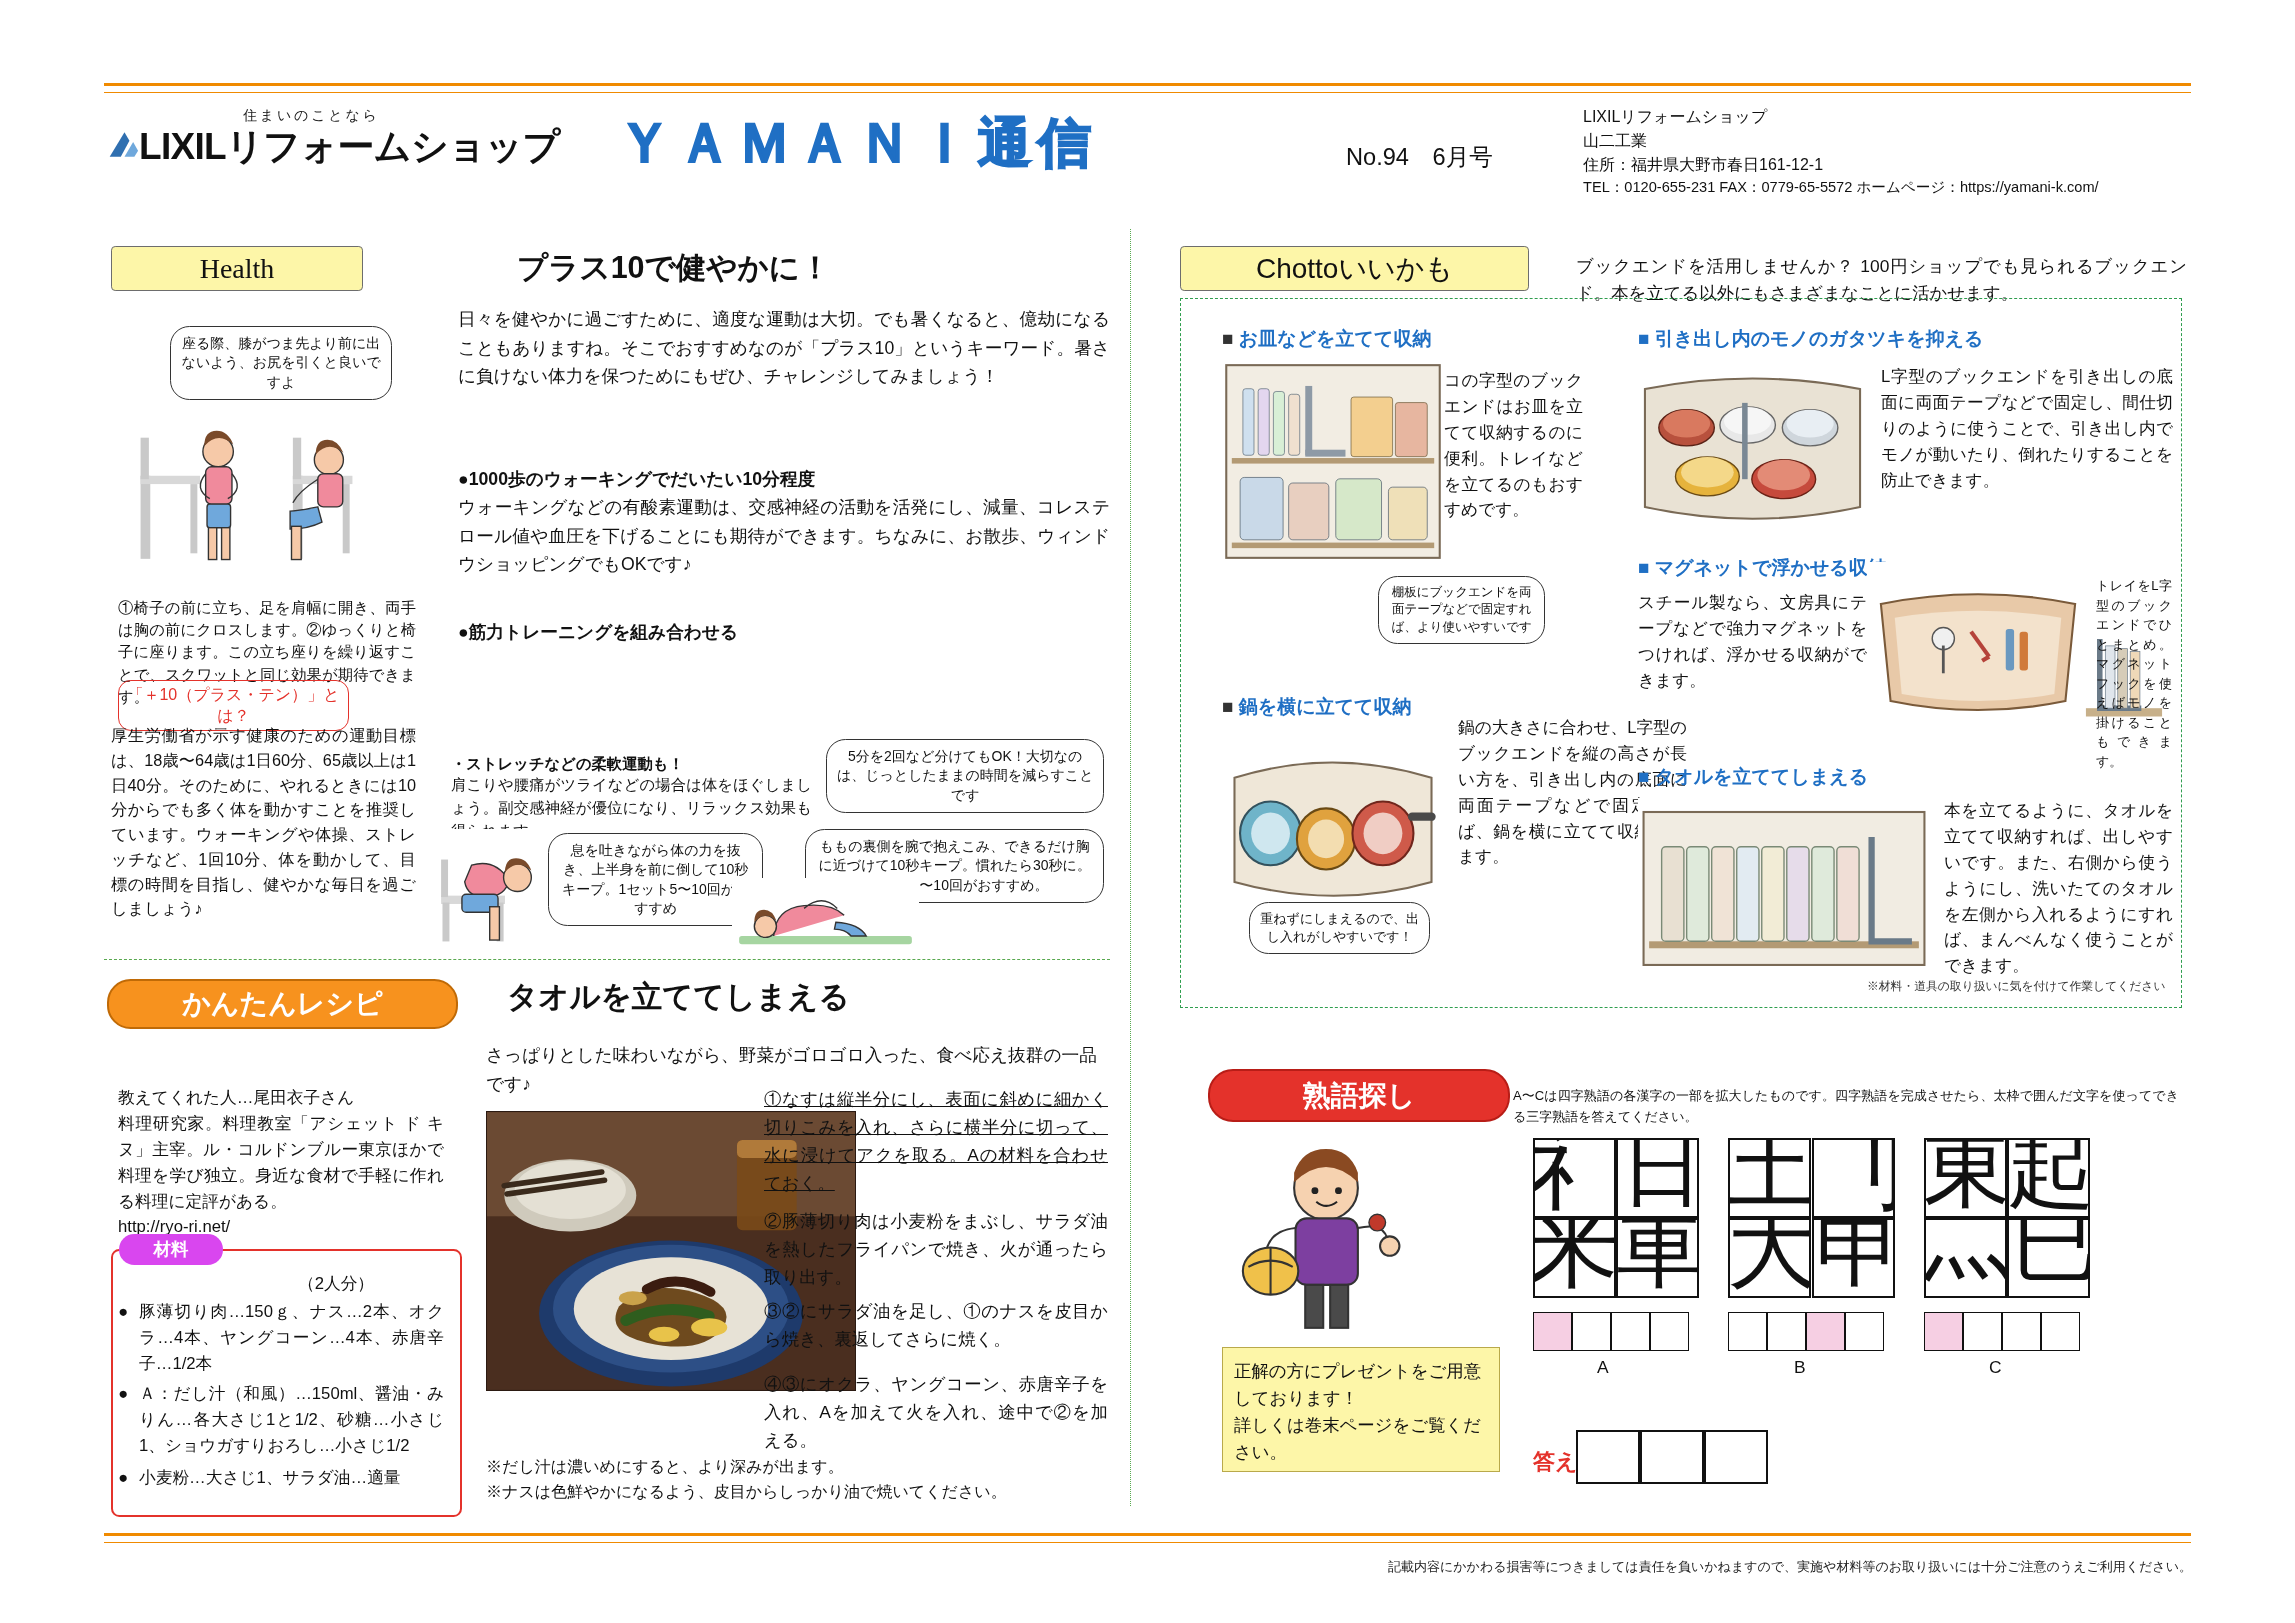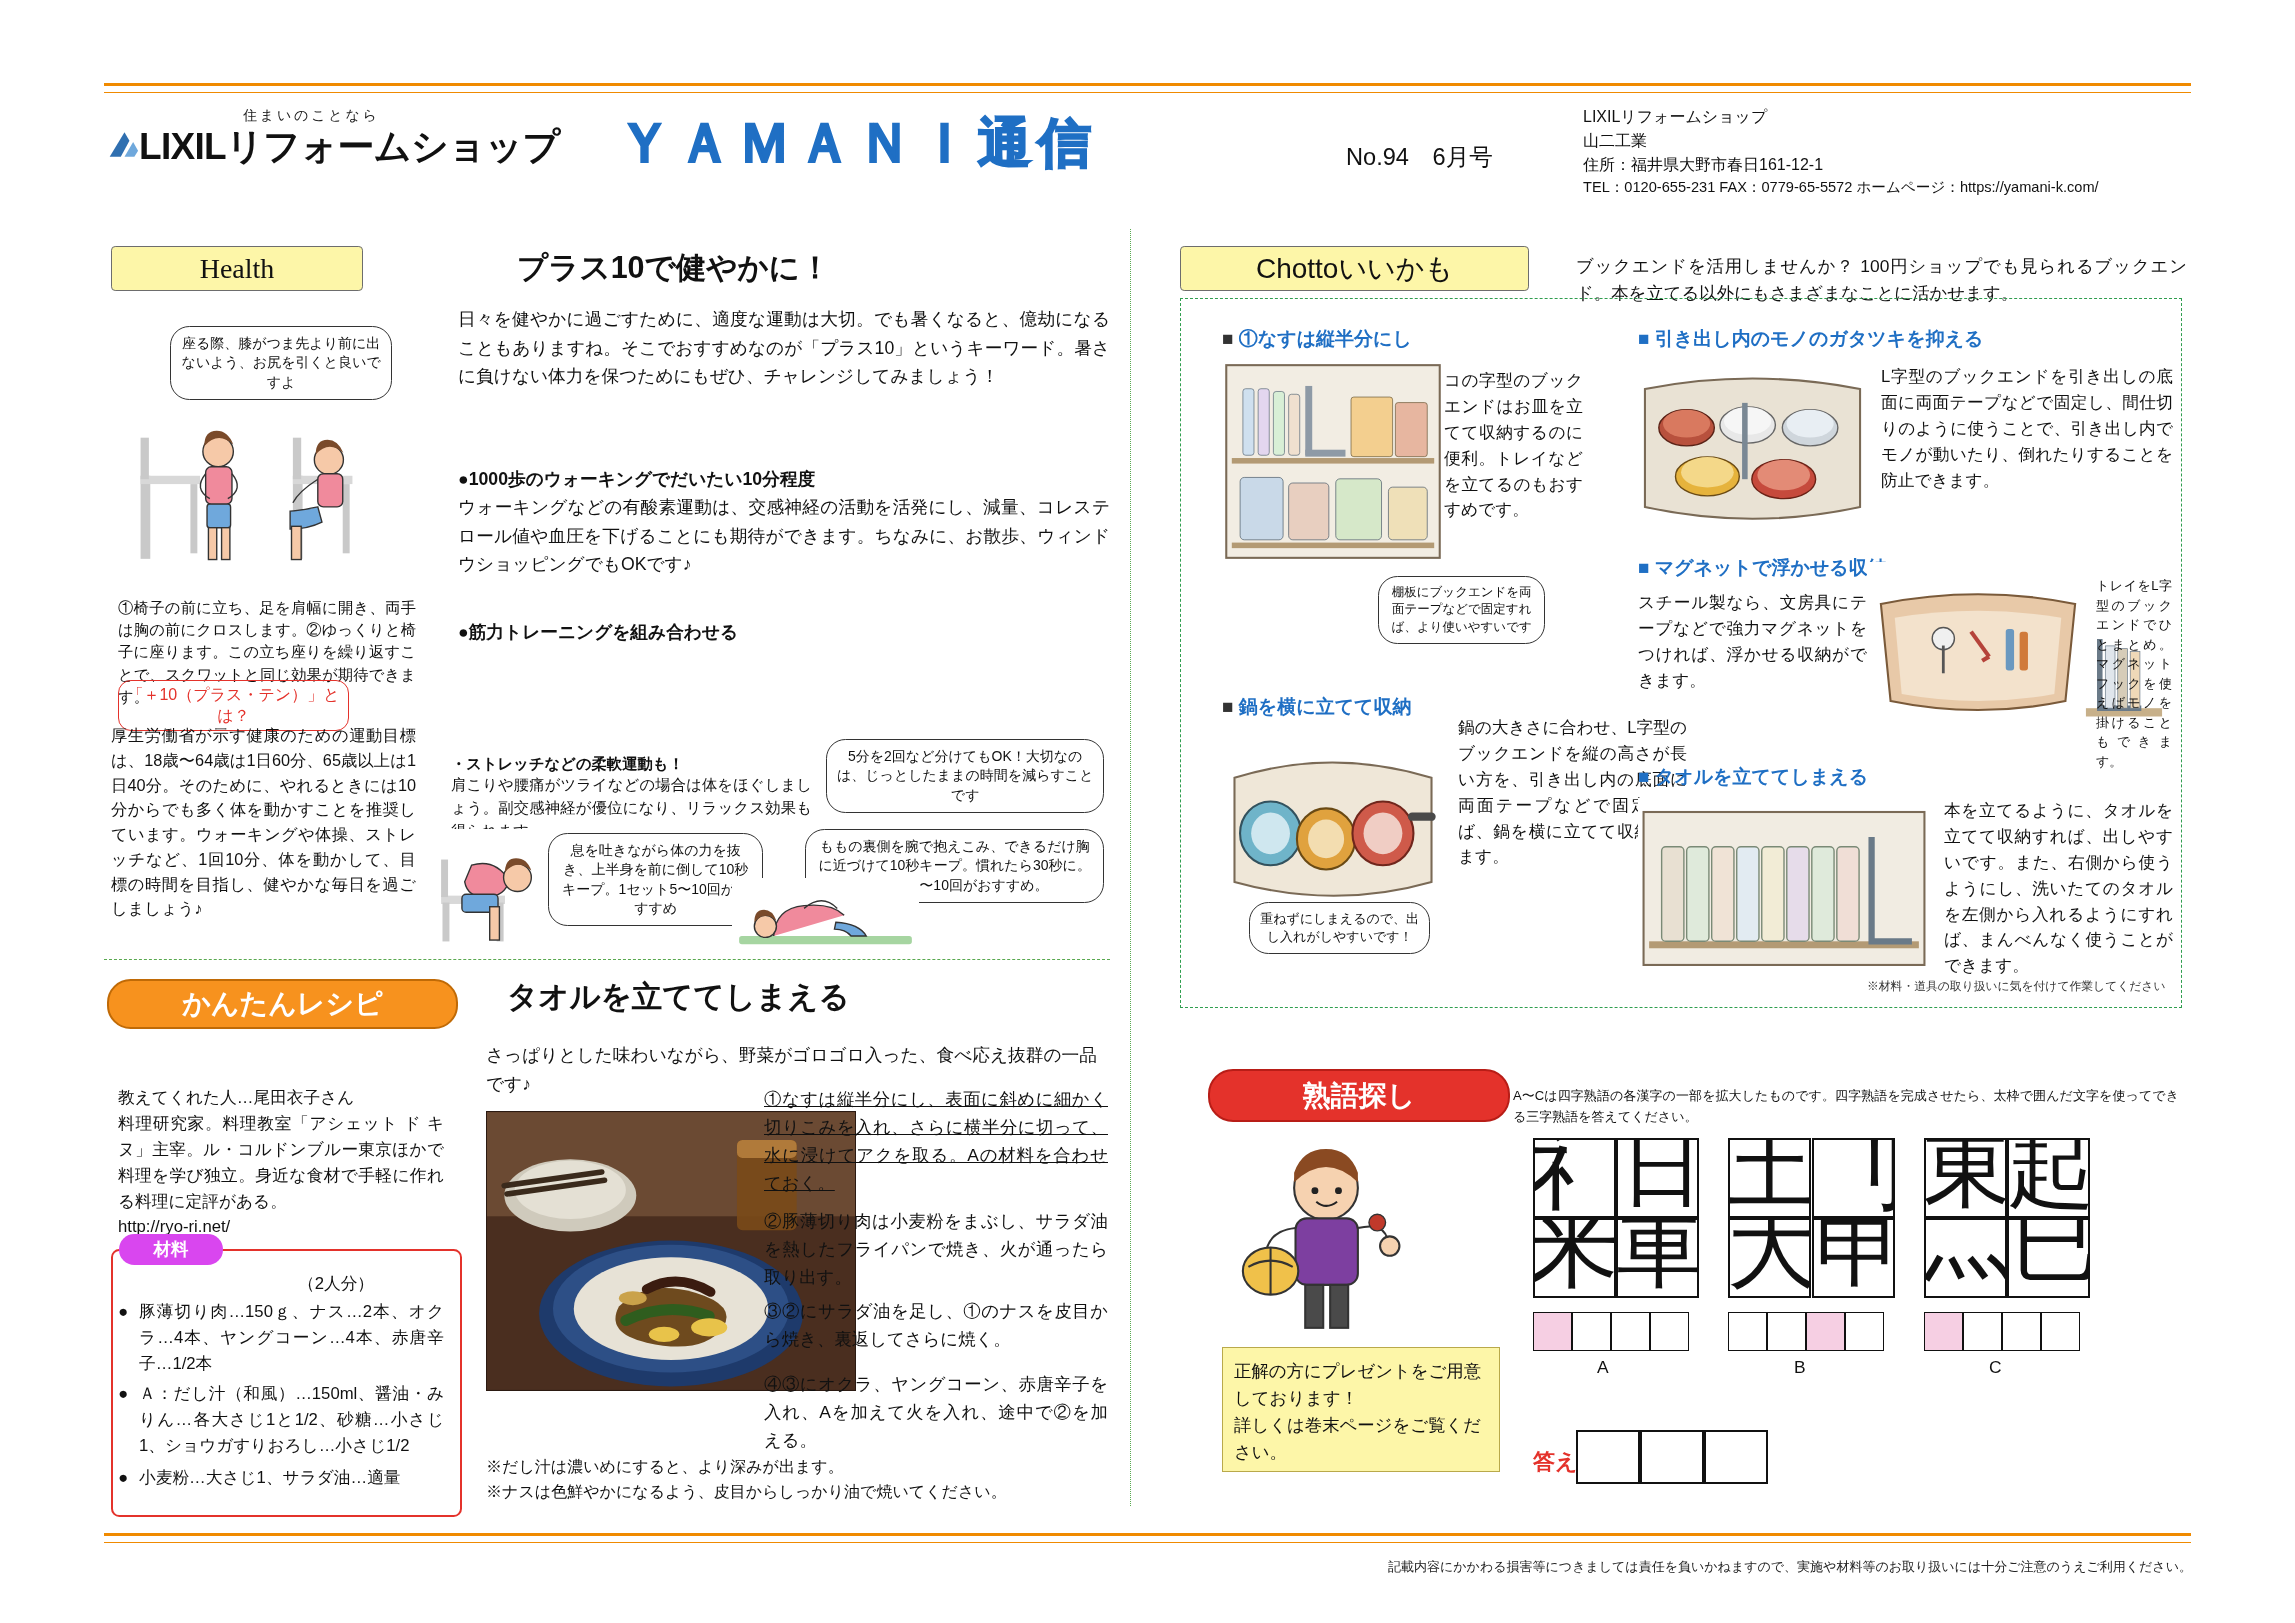--- a/index.html
+++ b/index.html
@@ -444,21 +444,21 @@
   <div class="txt" style="left:139px; top:1465px; width:305px; font-size:16.7px; line-height:1.55;">
     <span style="position:absolute; left:-21px;">●</span>
     <span>小麦粉…大さじ1、サラダ油…適量</span>
   </div>
 
   <div class="tab chotto">Chottoいいかも</div>
   <div class="txt" style="left:1576px; top:253px; width:611px; font-size:17.4px; line-height:1.55;">ブックエンドを活用しませんか？ 100円ショップでも見られるブックエンド。本を立てる以外にもさまざまなことに活かせます。</div>
 
   <div class="greenbox"></div>
 
-  <div class="sq-head dark" style="left:1222px; top:326px;">①なすは縦半分にし</div>
+  <div class="sq-head dark" style="left:1222px; top:326px;">お皿などを立てて収納</div>
   <svg class="ill" style="left:1222px; top:361px; width:222px; height:201px;" viewBox="0 0 320 290">
     <rect x="6" y="6" width="308" height="278" fill="#f2ede3" stroke="#7a6a56" stroke-width="3"></rect>
     <rect x="14" y="140" width="292" height="8" fill="#b39a74"></rect>
     <rect x="14" y="262" width="292" height="8" fill="#b39a74"></rect>
     <g>
       <rect x="30" y="40" width="16" height="96" rx="4" fill="#cfe0ef" stroke="#5a6a78"></rect>
       <rect x="52" y="40" width="16" height="96" rx="4" fill="#e3d6ef" stroke="#5a6a78"></rect>
       <rect x="74" y="44" width="16" height="92" rx="4" fill="#d8efd6" stroke="#5a6a78"></rect>
       <rect x="96" y="48" width="16" height="88" rx="4" fill="#f0e0cf" stroke="#5a6a78"></rect>
       <rect x="120" y="36" width="10" height="100" fill="#8e9aa6"></rect>

